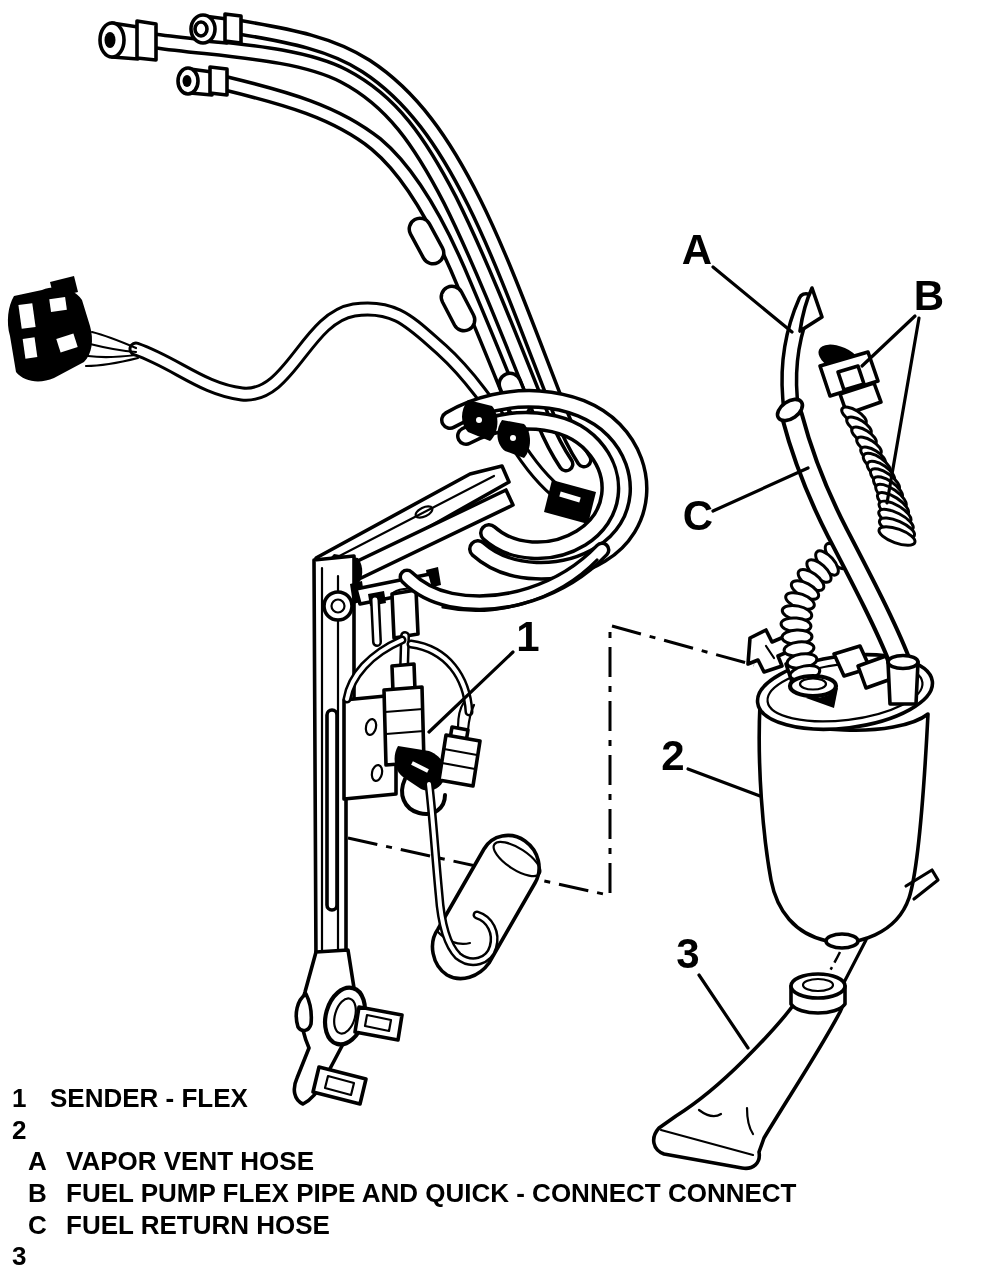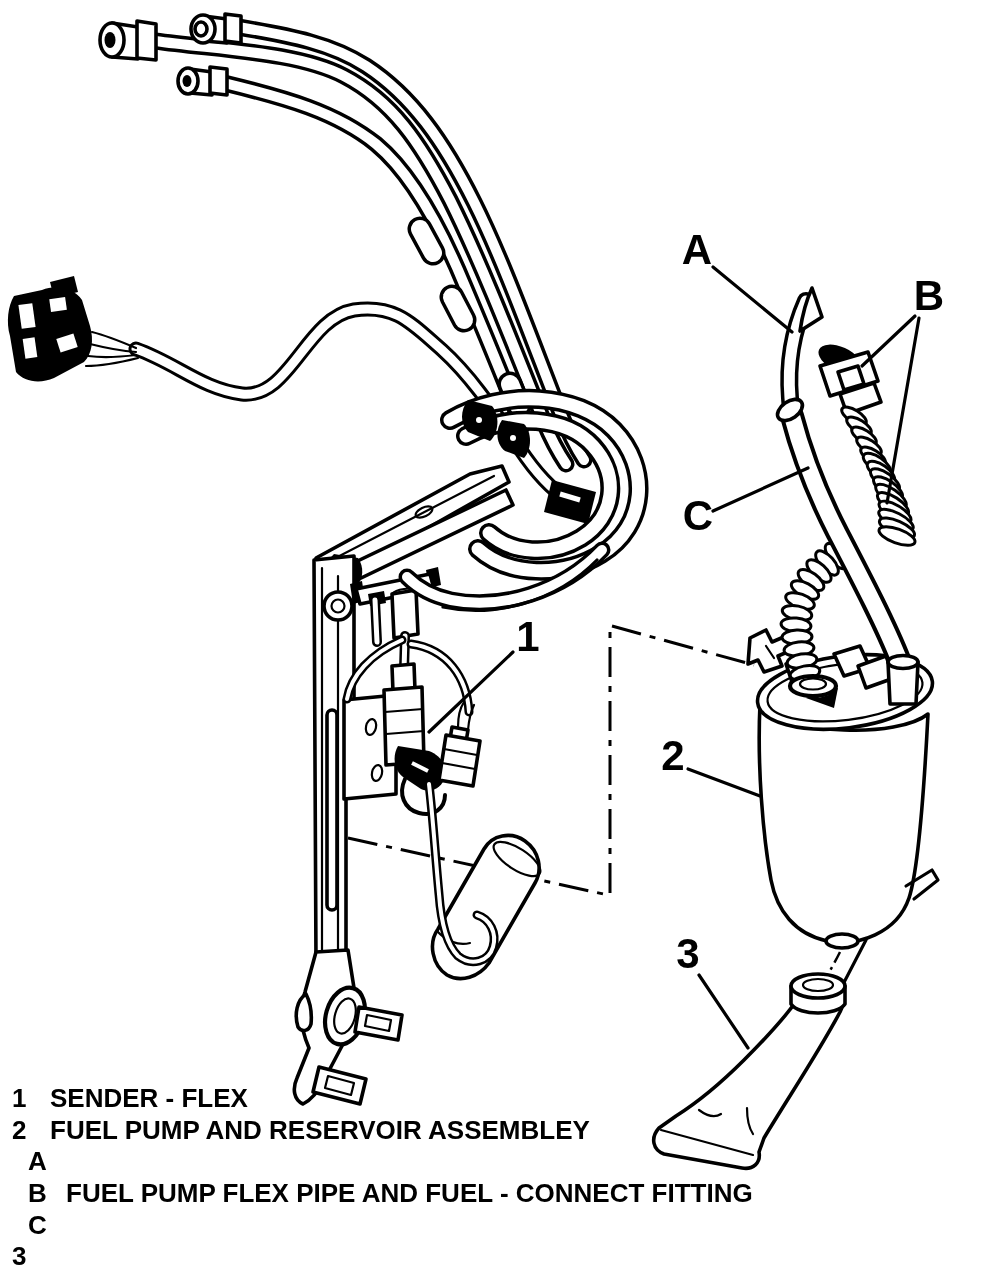--- a/index.html
+++ b/index.html
@@ -318,30 +318,31 @@
 <div class="callout" style="left:673px;top:756px;">2</div>
 <div class="callout" style="left:688px;top:954px;">3</div>
 
 <div id="legend">
   <div class="legrow">
     <span class="legkey">1</span>
     <span class="leglabel">SENDER - FLEX</span>
   </div>
   <div class="legrow">
     <span class="legkey">2</span>
-    <span class="leglabel">FUEL PUMP AND RESERVOIR ASSEMBLEY</span>
   </div>
   <div class="legrow indent">
     <span class="legkey">A</span>
+    <span class="leglabel">VAPOR VENT HOSE</span>
   </div>
   <div class="legrow indent">
     <span class="legkey">B</span>
-    <span class="leglabel">FUEL PUMP FLEX PIPE AND FUEL - CONNECT FITTING</span>
+    <span class="leglabel">FUEL PUMP FLEX PIPE AND QUICK - CONNECT CONNECT</span>
   </div>
   <div class="legrow indent">
     <span class="legkey">C</span>
+    <span class="leglabel">FUEL RETURN HOSE</span>
   </div>
   <div class="legrow">
     <span class="legkey">3</span>
   </div>
 </div>
 
 </div>
 
 </body></html>

